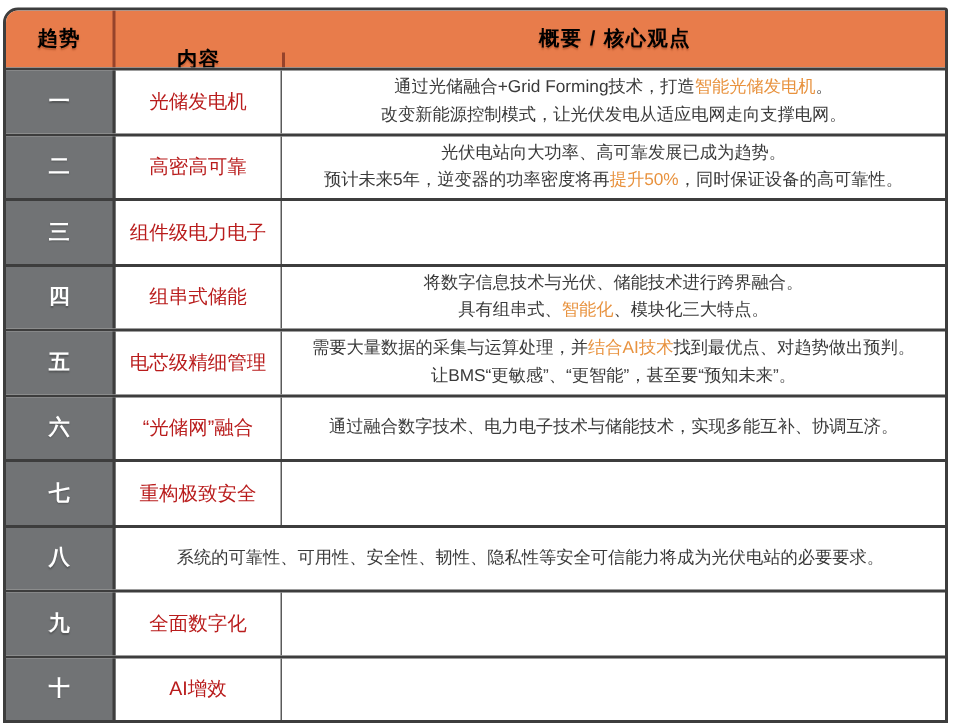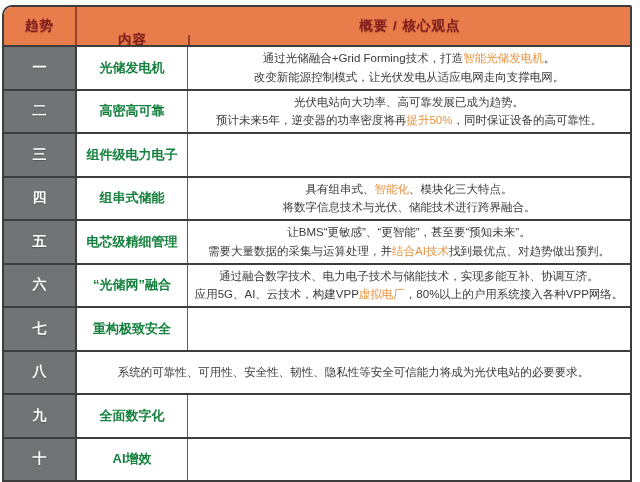--- a/index.html
+++ b/index.html
@@ -28,21 +28,21 @@
   .header-row {
     height: 38px;
     flex: 0 0 38px;
     display: flex;
     background: #E87C4B;
   }
   .header-cell {
     display: flex;
     align-items: center;
     justify-content: center;
-    color: #7f1d1d;
+    color: #000000;
     font-weight: bold;
     font-size: 13.5px;
     letter-spacing: 1px;
     text-shadow: 0 1px 1px rgba(120,40,10,0.35);
   }
   .hc1 { width: 71px; border-right: 2px solid #96432B; }
   .hc2 { width: 111px; border-right: 2px solid #96432B; margin-top: 28px; }
   .hc3 { flex: 1; text-align: center; }
   .body-rows {
     flex: 1;
@@ -67,23 +67,23 @@
     justify-content: center;
     border-right: 2px solid #3d3d3d;
     text-shadow: 0 1px 1px rgba(0,0,0,0.25);
   }
   .name-cell {
     width: 111px;
     flex: 0 0 111px;
     display: flex;
     align-items: center;
     justify-content: center;
-    font-weight: bold;
+    font-weight: normal;
     font-size: 13px;
-    color: #15803d;
+    color: #b91c1c;
     border-right: 1.5px solid #5a5a5a;
     text-align: center;
     padding: 0 2px;
     box-sizing: border-box;
   }
   .summary-cell {
     flex: 1;
     display: flex;
     flex-direction: column;
     align-items: center;
@@ -128,40 +128,39 @@
 
   <div class="t-row">
     <div class="num-cell">三</div>
     <div class="name-cell">组件级电力电子</div>
   </div>
 
   <div class="t-row">
     <div class="num-cell">四</div>
     <div class="name-cell">组串式储能</div>
     <div class="summary-cell">
+          <div class="line"><span>将数字信息技术与光伏、储能技术进行跨界融合。</span></div>
           <div class="line"><span>具有组串式、</span><span class="hl">智能化</span><span>、模块化三大特点。</span></div>
-          <div class="line"><span>将数字信息技术与光伏、储能技术进行跨界融合。</span></div>
         </div>
   </div>
 
   <div class="t-row">
     <div class="num-cell">五</div>
     <div class="name-cell">电芯级精细管理</div>
     <div class="summary-cell">
+          <div class="line"><span>需要大量数据的采集与运算处理，并</span><span class="hl">结合AI技术</span><span>找到最优点、对趋势做出预判。</span></div>
           <div class="line"><span>让BMS“更敏感”、“更智能”，甚至要“预知未来”。</span></div>
-          <div class="line"><span>需要大量数据的采集与运算处理，并</span><span class="hl">结合AI技术</span><span>找到最优点、对趋势做出预判。</span></div>
         </div>
   </div>
 
   <div class="t-row">
     <div class="num-cell">六</div>
     <div class="name-cell">“光储网”融合</div>
     <div class="summary-cell">
           <div class="line"><span>通过融合数字技术、电力电子技术与储能技术，实现多能互补、协调互济。</span></div>
-          <div class="line"><span>应用5G、AI、云技术，构建VPP</span><span class="hl">虚拟电厂</span><span>，80%以上的户用系统接入各种VPP网络。</span></div>
         </div>
   </div>
 
   <div class="t-row">
     <div class="num-cell">七</div>
     <div class="name-cell">重构极致安全</div>
   </div>
 
   <div class="t-row">
     <div class="num-cell">八</div>

